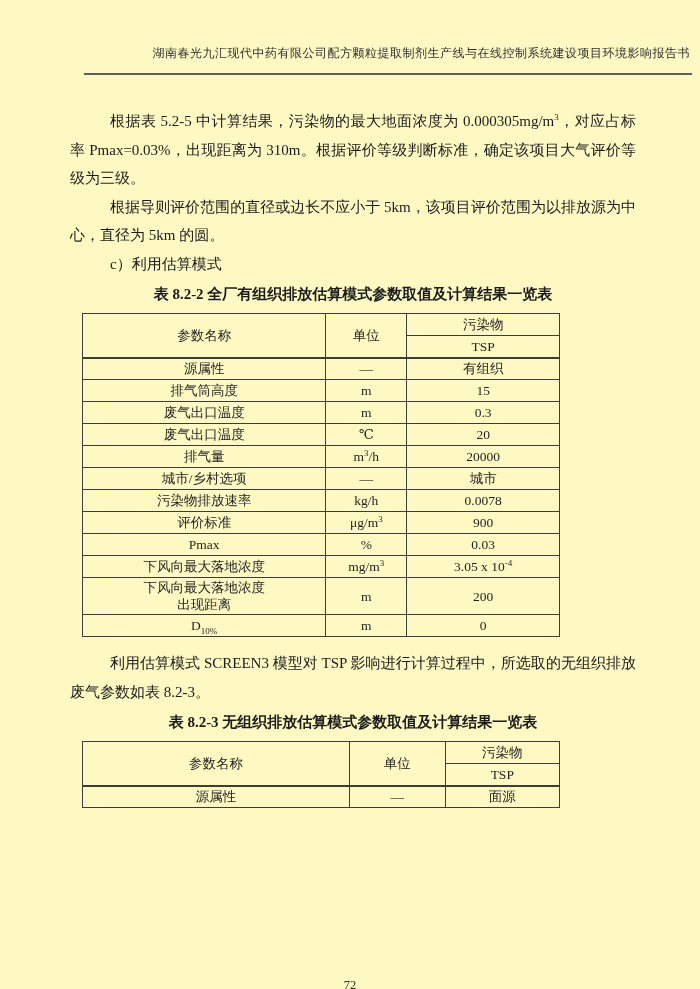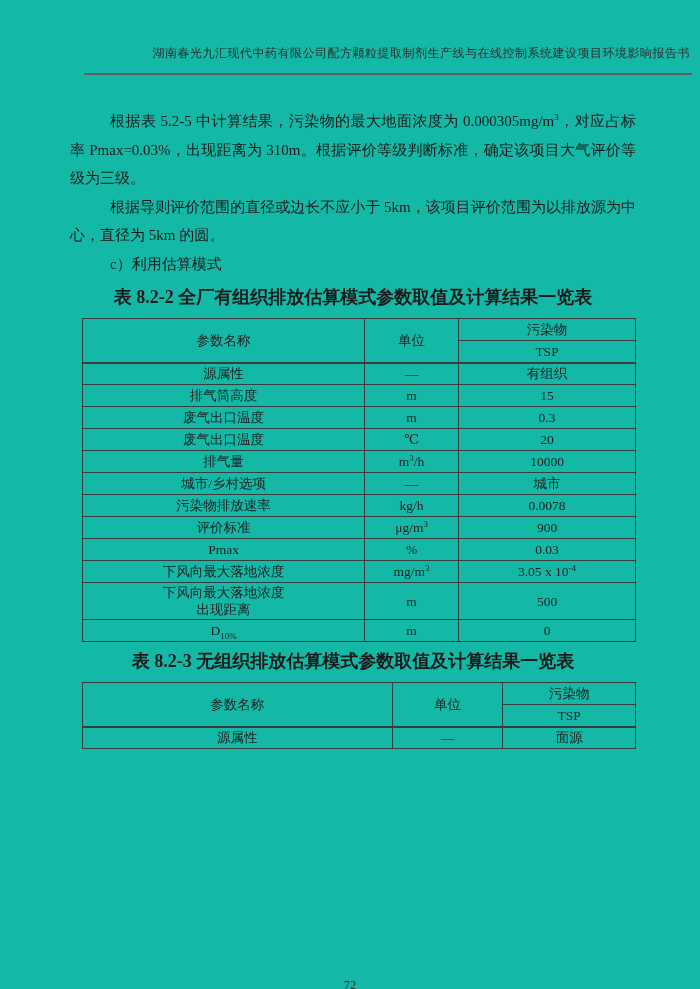--- a/index.html
+++ b/index.html
@@ -2,21 +2,21 @@
 <html><head>
 <meta charset="utf-8">
 <style>
   * { box-sizing: border-box; }
   html, body { margin: 0; padding: 0; background: #e8e8e8; }
   .page {
     position: relative;
     width: 700px;
     height: 989px;
     margin: 0 auto;
-    background: #14b8a6;
+    background: #fef9c3;
     font-family: "Liberation Serif", "DejaVu Serif", serif;
     color: #1b1b1b;
     overflow: hidden;
   }
   .header {
     margin-left: 84px;
     margin-right: 8px;
     padding: 46px 2px 12px 0;
     border-bottom: 2px solid #5f5f5f;
     text-align: right;
@@ -30,28 +30,28 @@
     margin: 0;
     font-size: 15px;
     line-height: 28.5px;
     text-align: justify;
     text-indent: 40px;
   }
   .para.first { margin-top: 12px; }
   .para.after-table { margin-top: 12px; }
   .table-title {
     margin: 7px 0 9px 0;
-    font-size: 18px;
+    font-size: 15px;
     font-weight: bold;
     text-align: center;
     text-indent: 0;
   }
   table {
     border-collapse: collapse;
-    width: 554px;
+    width: 478px;
     margin-left: 12px;
     font-size: 13.5px;
     color: #1f1f1f;
     table-layout: fixed;
   }
   th, td {
     border: 1px solid #3c3c3c;
     text-align: center;
     vertical-align: middle;
     font-weight: normal;
@@ -128,21 +128,21 @@
           <td>0.3</td>
         </tr>
         <tr>
           <td>废气出口温度</td>
           <td>℃</td>
           <td>20</td>
         </tr>
         <tr>
           <td>排气量</td>
           <td>m<sup>3</sup>/h</td>
-          <td>10000</td>
+          <td>20000</td>
         </tr>
         <tr>
           <td>城市/乡村选项</td>
           <td>—</td>
           <td>城市</td>
         </tr>
         <tr>
           <td>污染物排放速率</td>
           <td>kg/h</td>
           <td>0.0078</td>
@@ -158,30 +158,31 @@
           <td>0.03</td>
         </tr>
         <tr>
           <td>下风向最大落地浓度</td>
           <td>mg/m<sup>3</sup></td>
           <td>3.05 x 10<sup>-4</sup></td>
         </tr>
         <tr>
           <td>下风向最大落地浓度<br>出现距离</td>
           <td>m</td>
-          <td>500</td>
+          <td>200</td>
         </tr>
         <tr>
           <td>D<sub>10%</sub></td>
           <td>m</td>
           <td>0</td>
         </tr>
       </tbody>
     </table>
 
+    <p class="para after-table">利用估算模式 SCREEN3 模型对 TSP 影响进行计算过程中，所选取的无组织排放废气参数如表 8.2-3。</p>
 
     <p class="table-title">表 8.2-3  无组织排放估算模式参数取值及计算结果一览表</p>
 
     <table class="t2">
       <colgroup>
           <col class="c1">
           <col class="c2">
           <col class="c3">
         </colgroup>
       <thead>

